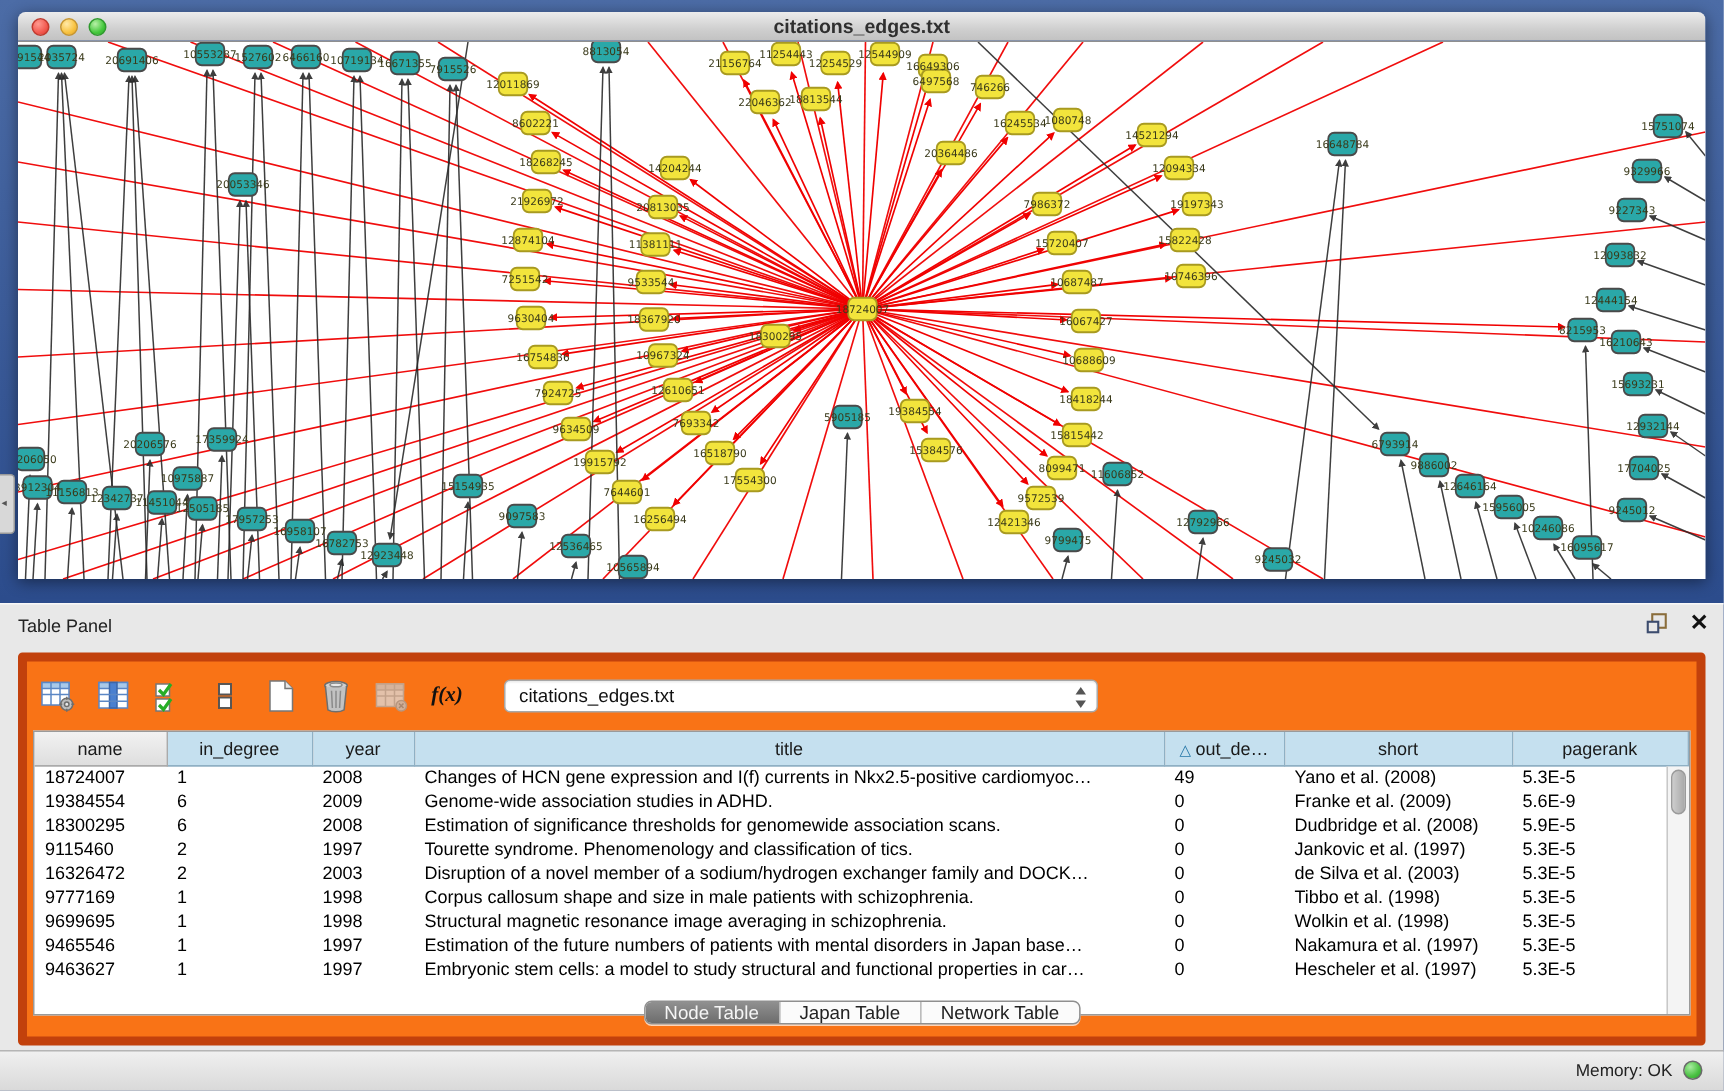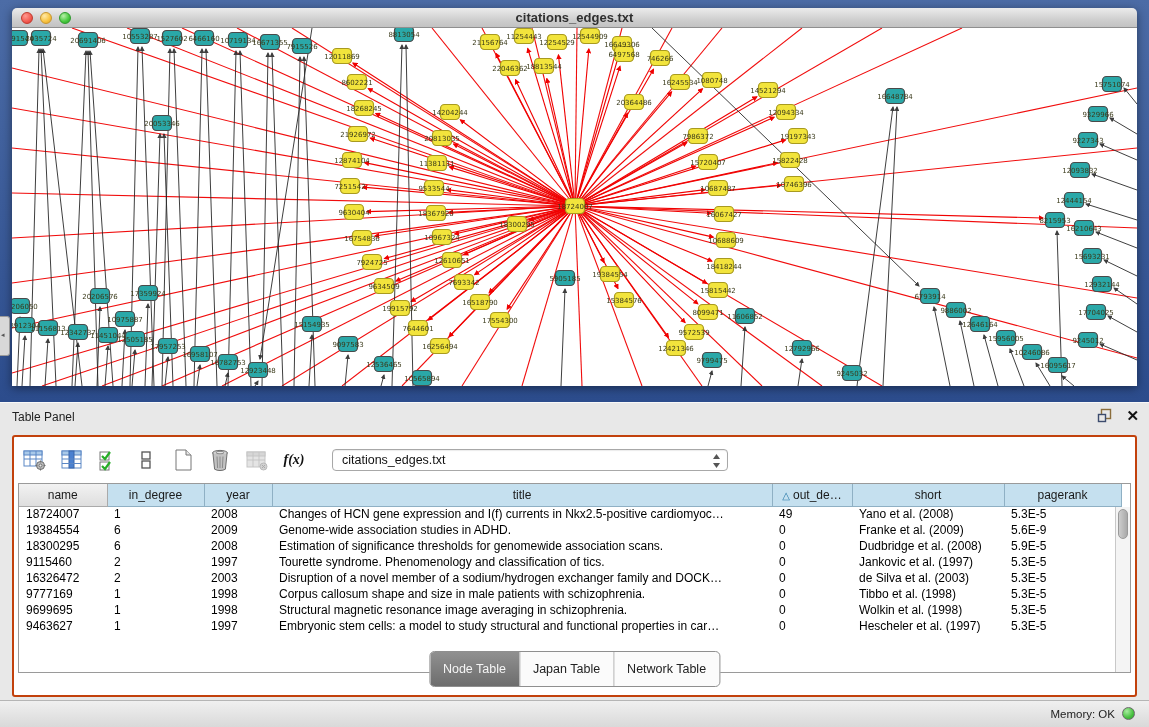--- a/index.html
+++ b/index.html
@@ -30,21 +30,21 @@
   
   .table-panel { position:absolute; left:0; top:402px; width:1149px; height:325px;
     background:#e8e8e8; border-top:1px solid #f8f8f8; }
   .panel-header { position:relative; height:28px; }
   .panel-title { position:absolute; left:12px; top:7px; font-size:12px; color:#222; }
   .panel-btns { position:absolute; right:10px; top:5px; display:flex; gap:14px; align-items:center; }
   .float-btn svg { display:block; }
   .close-btn { font-size:15px; font-weight:bold; color:#111; line-height:14px; cursor:default; }
 
   .panel-body { position:absolute; left:12px; right:12px; top:32px; bottom:30px;
-    border:2px solid #c2410c; border-radius:3px; background:#ffffff; }
+    border:6px solid #c2410c; border-radius:3px; background:#f97316; }
 
   .toolbar { position:absolute; left:8px; top:6px; height:34px; display:flex; align-items:center; gap:11px; }
   .tb-icon { width:26px; height:26px; display:flex; align-items:center; justify-content:center; }
   .fx { font-family:"Liberation Serif", serif; font-style:italic; font-weight:bold; font-size:14px; color:#111; }
   .combo { margin-left:14px; width:396px; height:22px; background:#fff;
     border:1px solid #a8a8a8; border-radius:4px; position:relative;
     font-size:12.5px; color:#111; line-height:20px; padding-left:9px;
     box-shadow:inset 0 1px 1px rgba(0,0,0,.08); }
   .combo .arrows { position:absolute; right:6px; top:3px; }
 
@@ -59,21 +59,21 @@
     overflow:hidden; white-space:nowrap; }
   .sort-glyph { color:#2878a8; font-size:10px; margin-right:3px; }
   .vscroll { position:absolute; right:0; top:23px; bottom:0; width:15px;
     background:#f4f4f4; border-left:1px solid #c8c8c8; }
   .vscroll .thumb { position:absolute; left:2px; top:2px; width:10px; height:30px;
     border-radius:6px; background:linear-gradient(90deg,#cdcdcd,#a9a9a9); border:1px solid #9a9a9a; }
 
   .tabs { position:absolute; left:50%; transform:translateX(-50%); bottom:8px;
     display:flex; border:1px solid #8f8f8f; border-radius:5px; overflow:hidden;
     background:#fbfbfb; box-shadow:0 1px 0 rgba(255,255,255,.7); }
-  .tab { padding:10px 13px; font-size:12.5px; color:#222; border-left:1px solid #b5b5b5; }
+  .tab { padding:0 13px; font-size:12.5px; color:#222; border-left:1px solid #b5b5b5; }
   .tab:first-child { border-left:none; }
   .tab.selected { background:linear-gradient(180deg,#909090,#6d6d6d); color:#f5f5f5; }
 
   .statusbar { position:absolute; left:0; bottom:0; width:1149px; height:27px;
     background:linear-gradient(180deg,#f0f0f0,#d9d9d9); border-top:1px solid #b5b5b5; }
   .mem { position:absolute; right:14px; top:6px; display:flex; align-items:flex-end; gap:7px;
     font-size:11.5px; color:#222; }
   .mem-dot { width:13px; height:13px; border-radius:50%;
     background:radial-gradient(circle at 35% 30%,#a8eca0,#48c040 60%,#2f9e2f);
     border:1px solid #6a6a6a; }
@@ -640,20 +640,29 @@
             <tr>
               <td>9699695</td>
               <td>1</td>
               <td>1998</td>
               <td>Structural magnetic resonance image averaging in schizophrenia.</td>
               <td>0</td>
               <td>Wolkin et al. (1998)</td>
               <td>5.3E-5</td>
             </tr>
             <tr>
+              <td>9465546</td>
+              <td>1</td>
+              <td>1997</td>
+              <td>Estimation of the future numbers of patients with mental disorders in Japan base…</td>
+              <td>0</td>
+              <td>Nakamura et al. (1997)</td>
+              <td>5.3E-5</td>
+            </tr>
+            <tr>
               <td>9463627</td>
               <td>1</td>
               <td>1997</td>
               <td>Embryonic stem cells: a model to study structural and functional properties in car…</td>
               <td>0</td>
               <td>Hescheler et al. (1997)</td>
               <td>5.3E-5</td>
             </tr>
           </tbody>
         </table>

